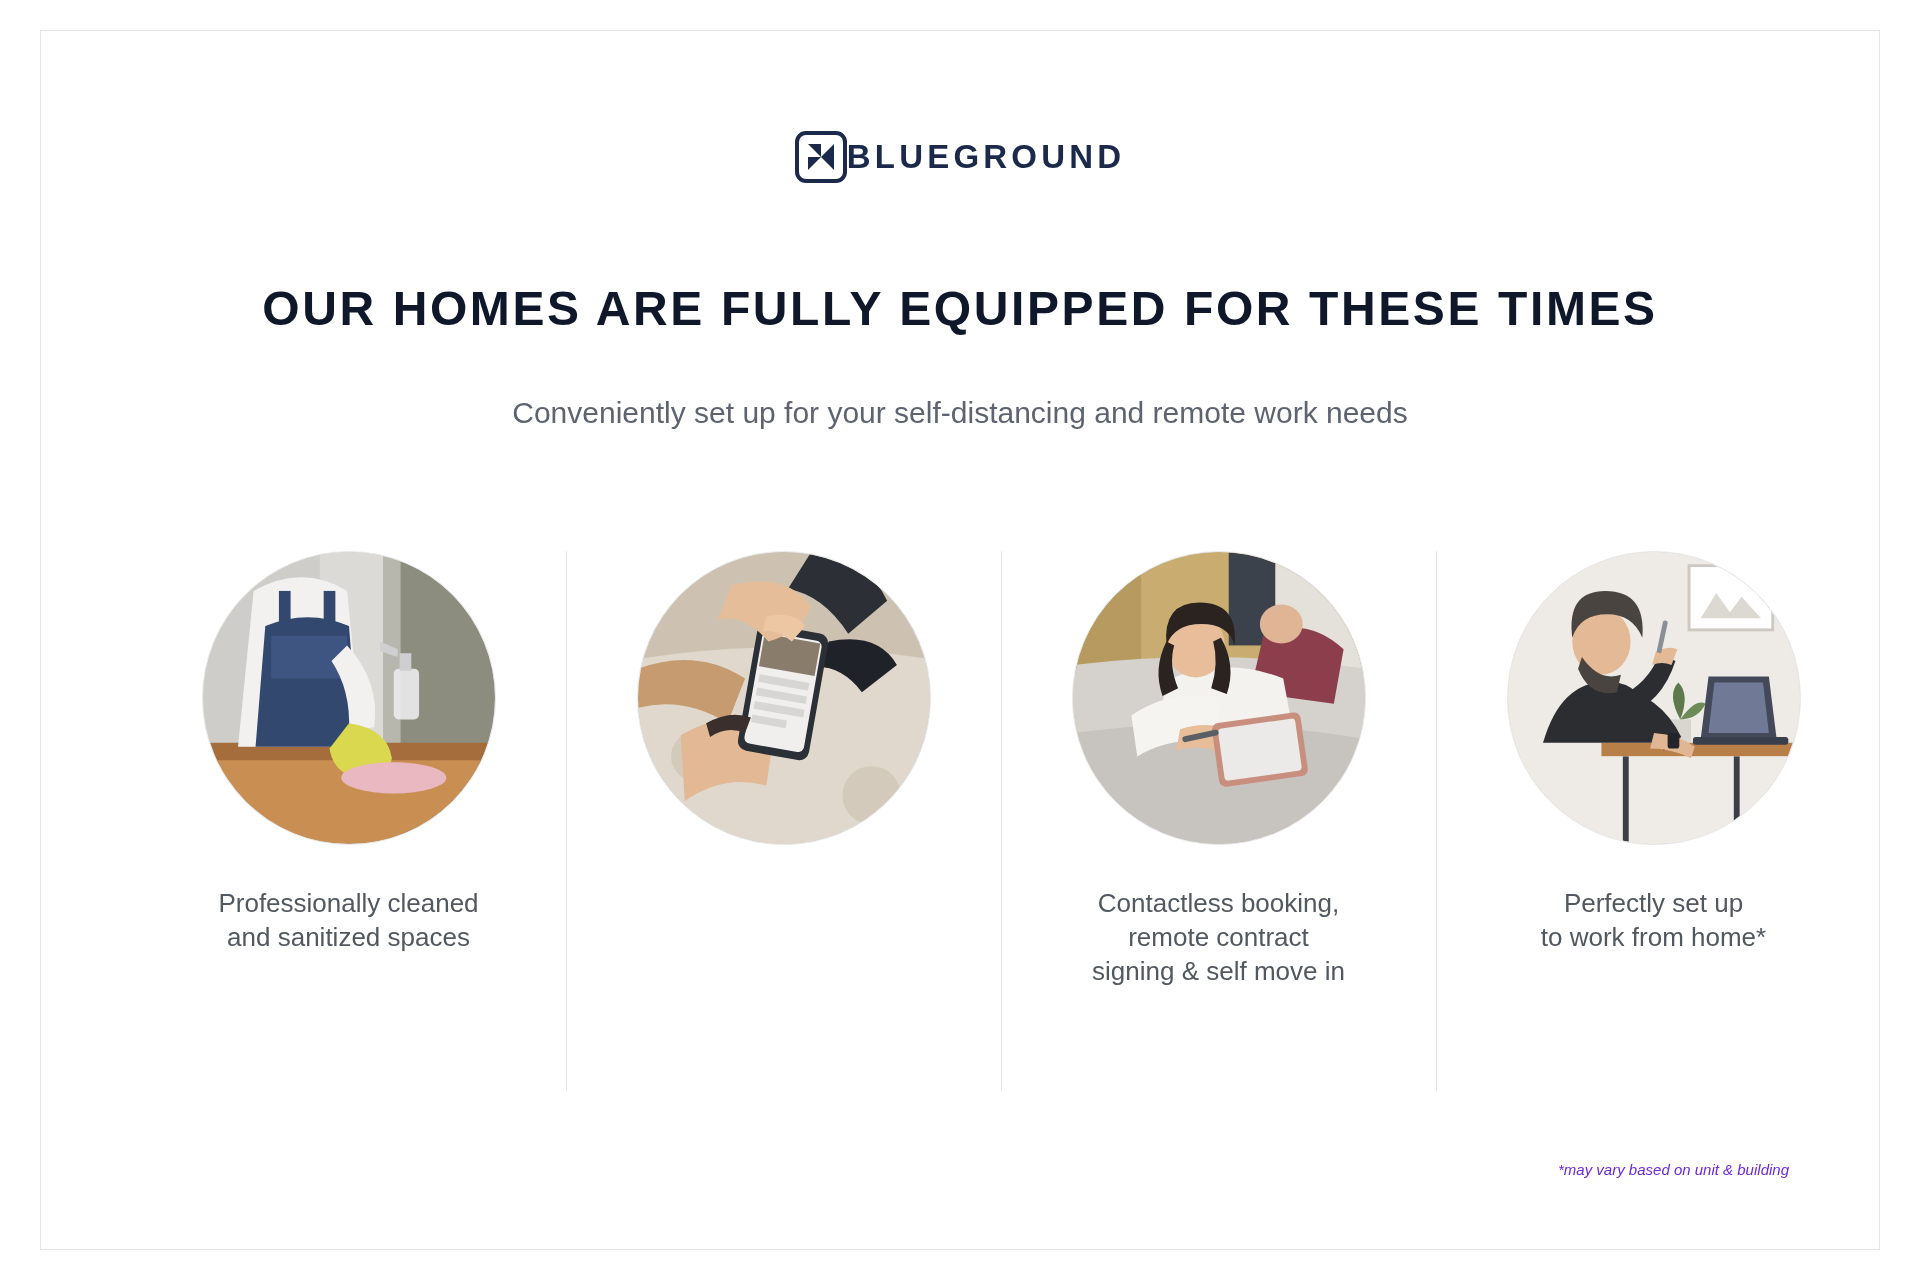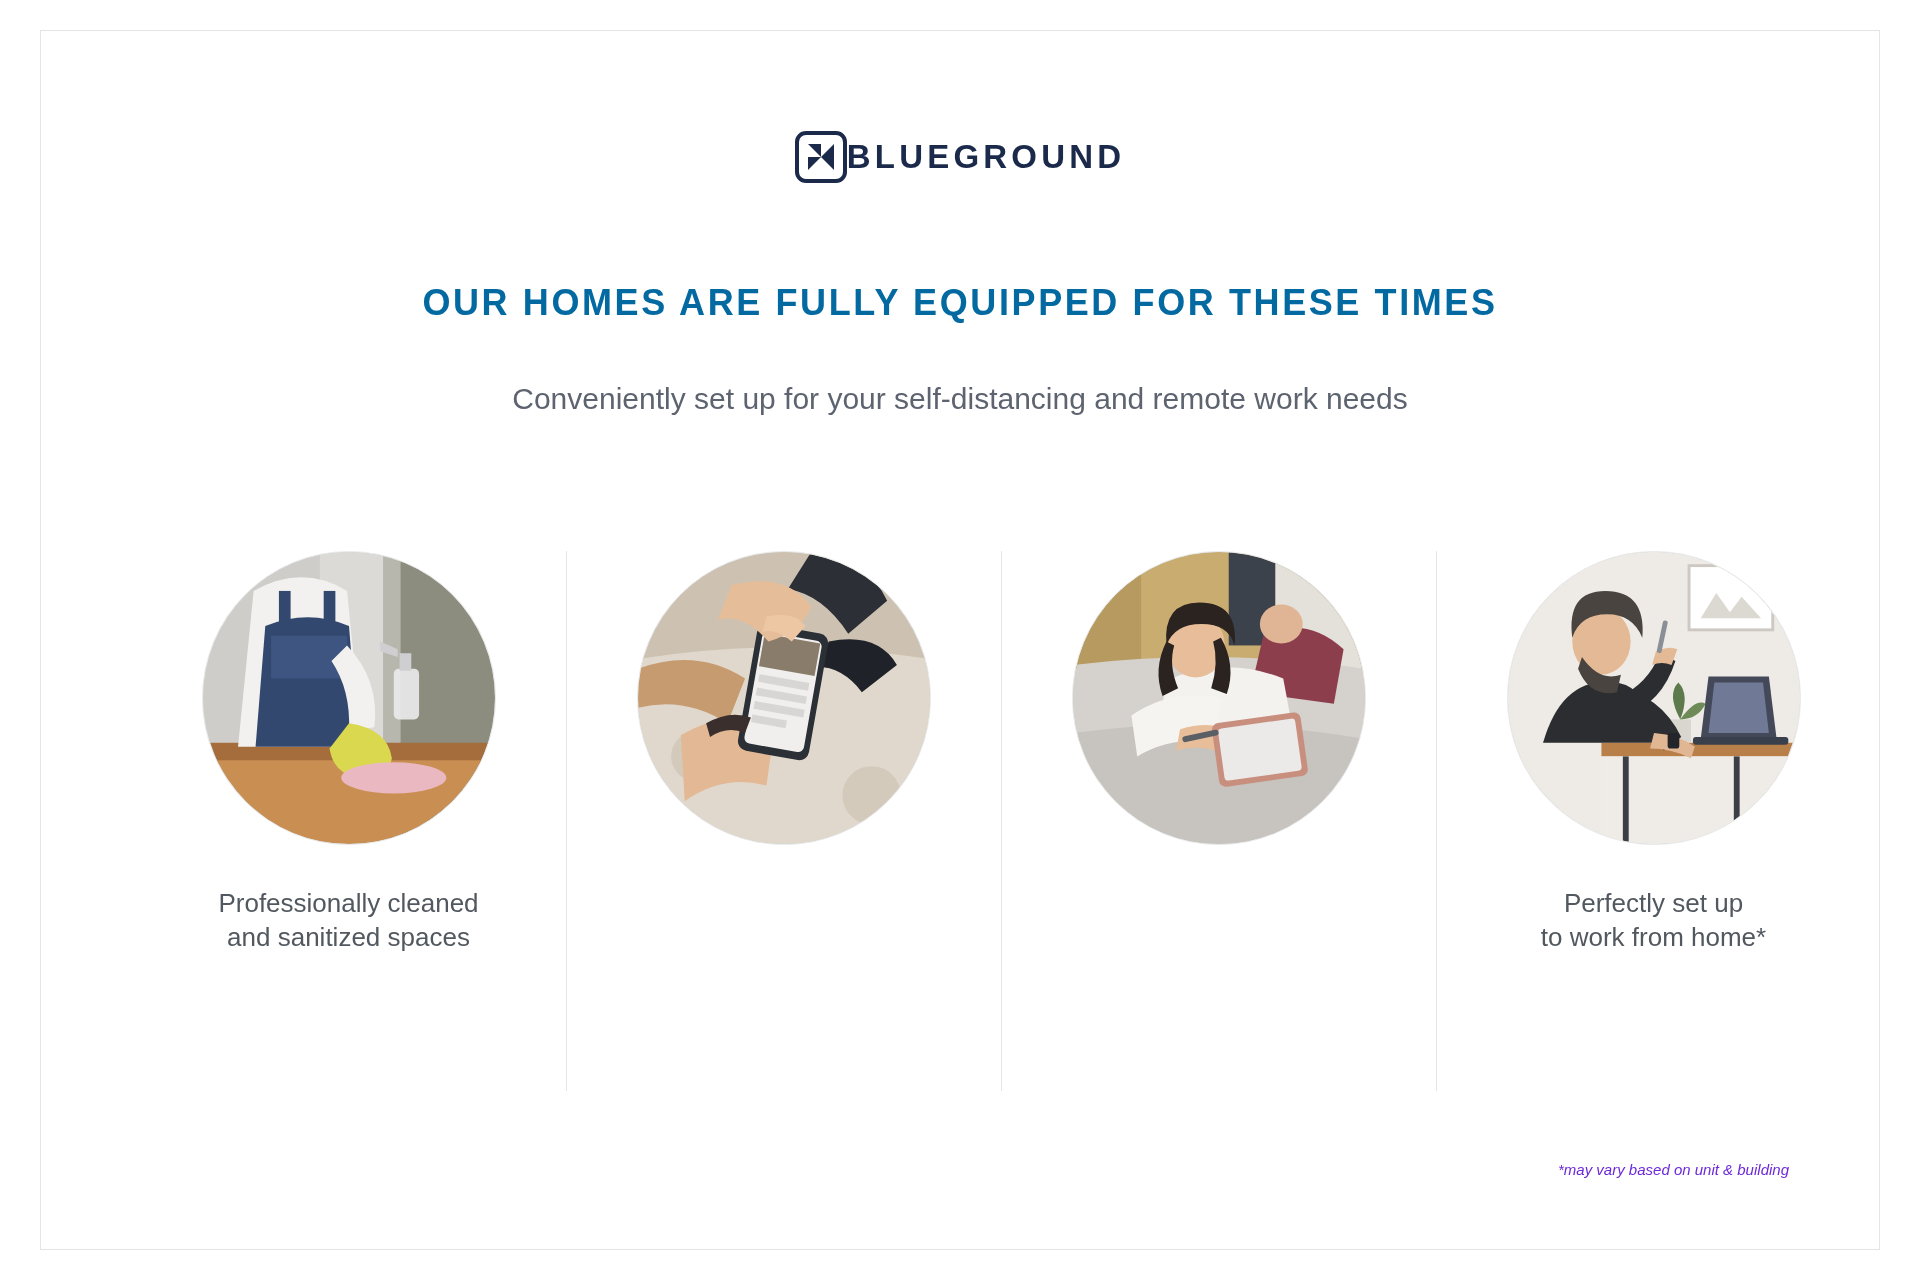--- a/index.html
+++ b/index.html
@@ -54,29 +54,29 @@
     color: #1b2a4b;
   }
   
   .headline {
     position: absolute;
     top: 252px;
     left: 0;
     width: 100%;
     text-align: center;
     font-family: "Liberation Sans", sans-serif;
-    font-size: 36px;
+    font-size: 48px;
     font-weight: bold;
     letter-spacing: 2.6px;
-    color: #0369a1;
+    color: #0f172a;
     line-height: 1.1;
   }
   .subhead {
     position: absolute;
-    top: 348px;
+    top: 362px;
     left: 0;
     width: 100%;
     text-align: center;
     font-family: "Liberation Sans", sans-serif;
     font-size: 30px;
     font-weight: normal;
     color: #5d6470;
     line-height: 1.3;
   }
   
@@ -273,20 +273,23 @@
 
               <path d="M110 182 q34 -10 56 4 l-8 22 q-28 -12 -52 -4z" fill="#e8bd99"></path>
 
               <rect x="146" y="170" width="92" height="66" rx="7" fill="#c88f7f" transform="rotate(-8 192 203)"></rect>
               <rect x="152" y="176" width="80" height="54" rx="4" fill="#eceae8" transform="rotate(-8 192 203)"></rect>
 
               <rect x="112" y="186" width="38" height="6" rx="3" fill="#5a5f66" transform="rotate(-12 131 189)"></rect>
             </g>
           </svg>
         </div>
+        <div class="caption">Contactless booking,
+remote contract
+signing &amp; self move in</div>
       </div>
 
       <div class="col">
         <div class="photo">
           <svg viewBox="0 0 300 300" xmlns="http://www.w3.org/2000/svg">
             <defs>
               <clipPath id="c4">
                   <circle cx="150" cy="150" r="150"></circle>
                 </clipPath>
             </defs>

